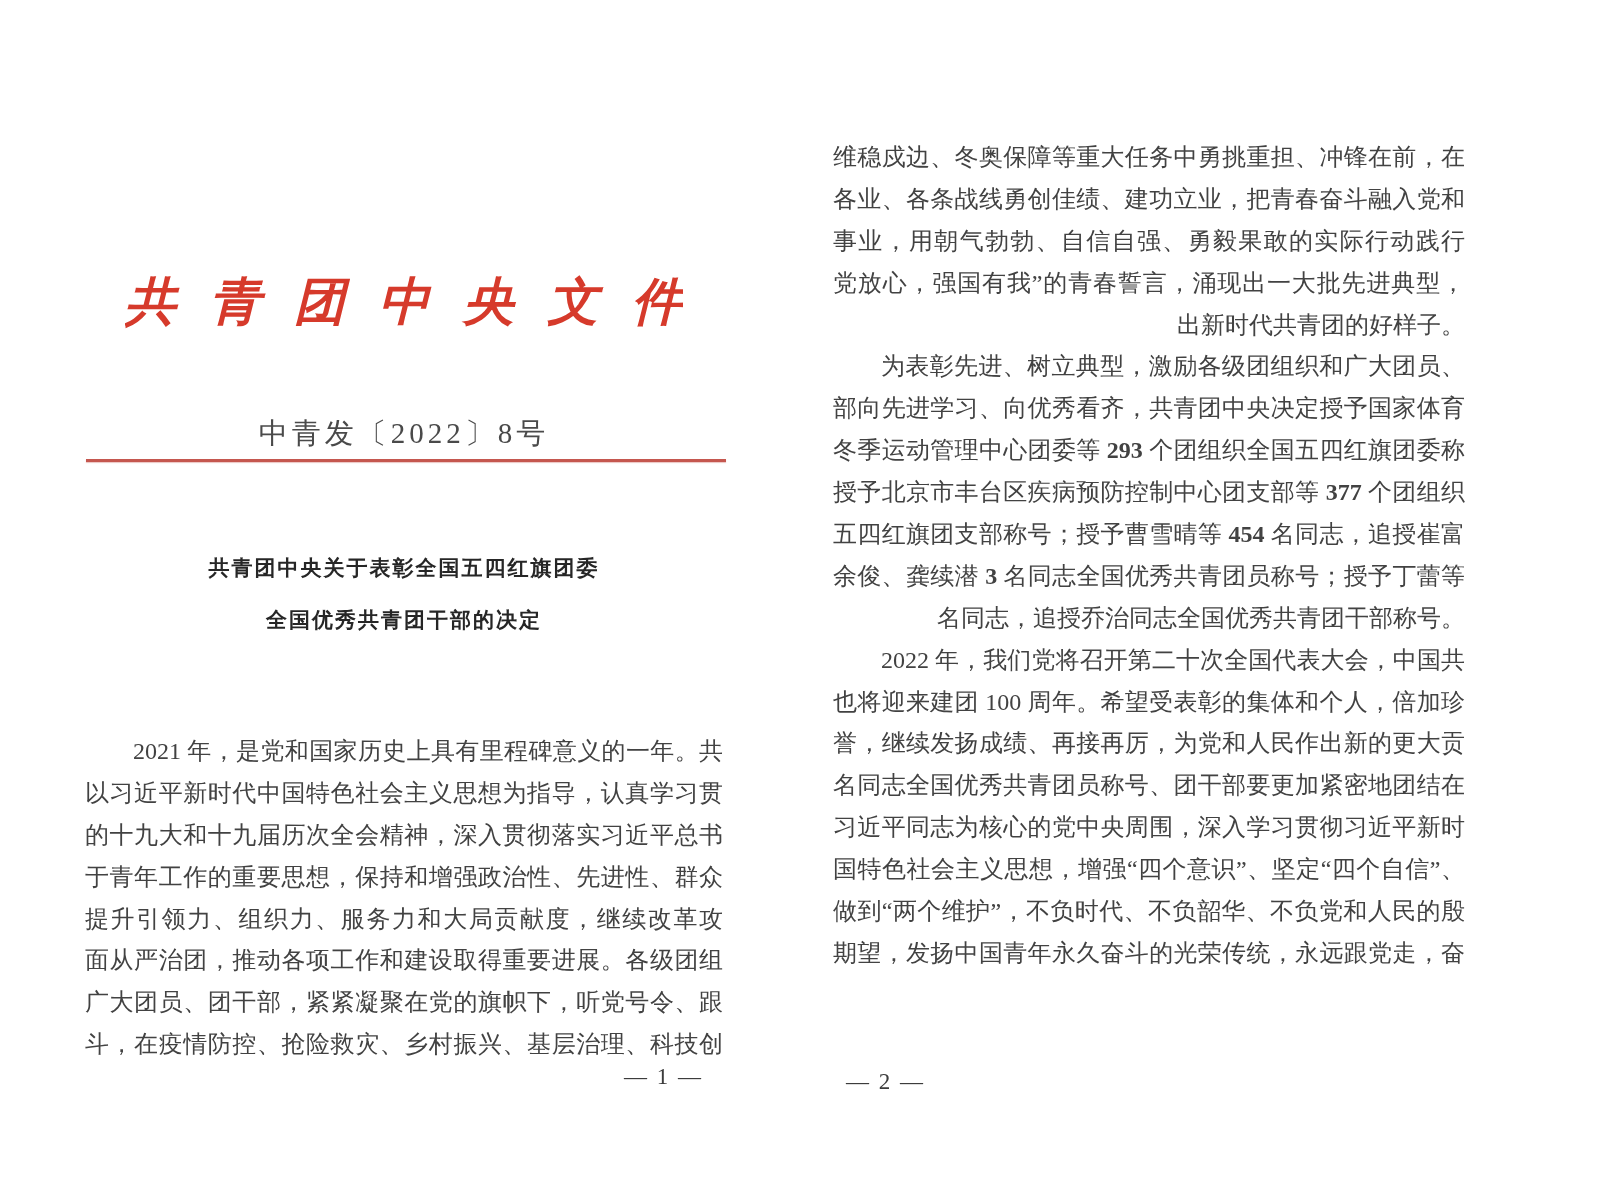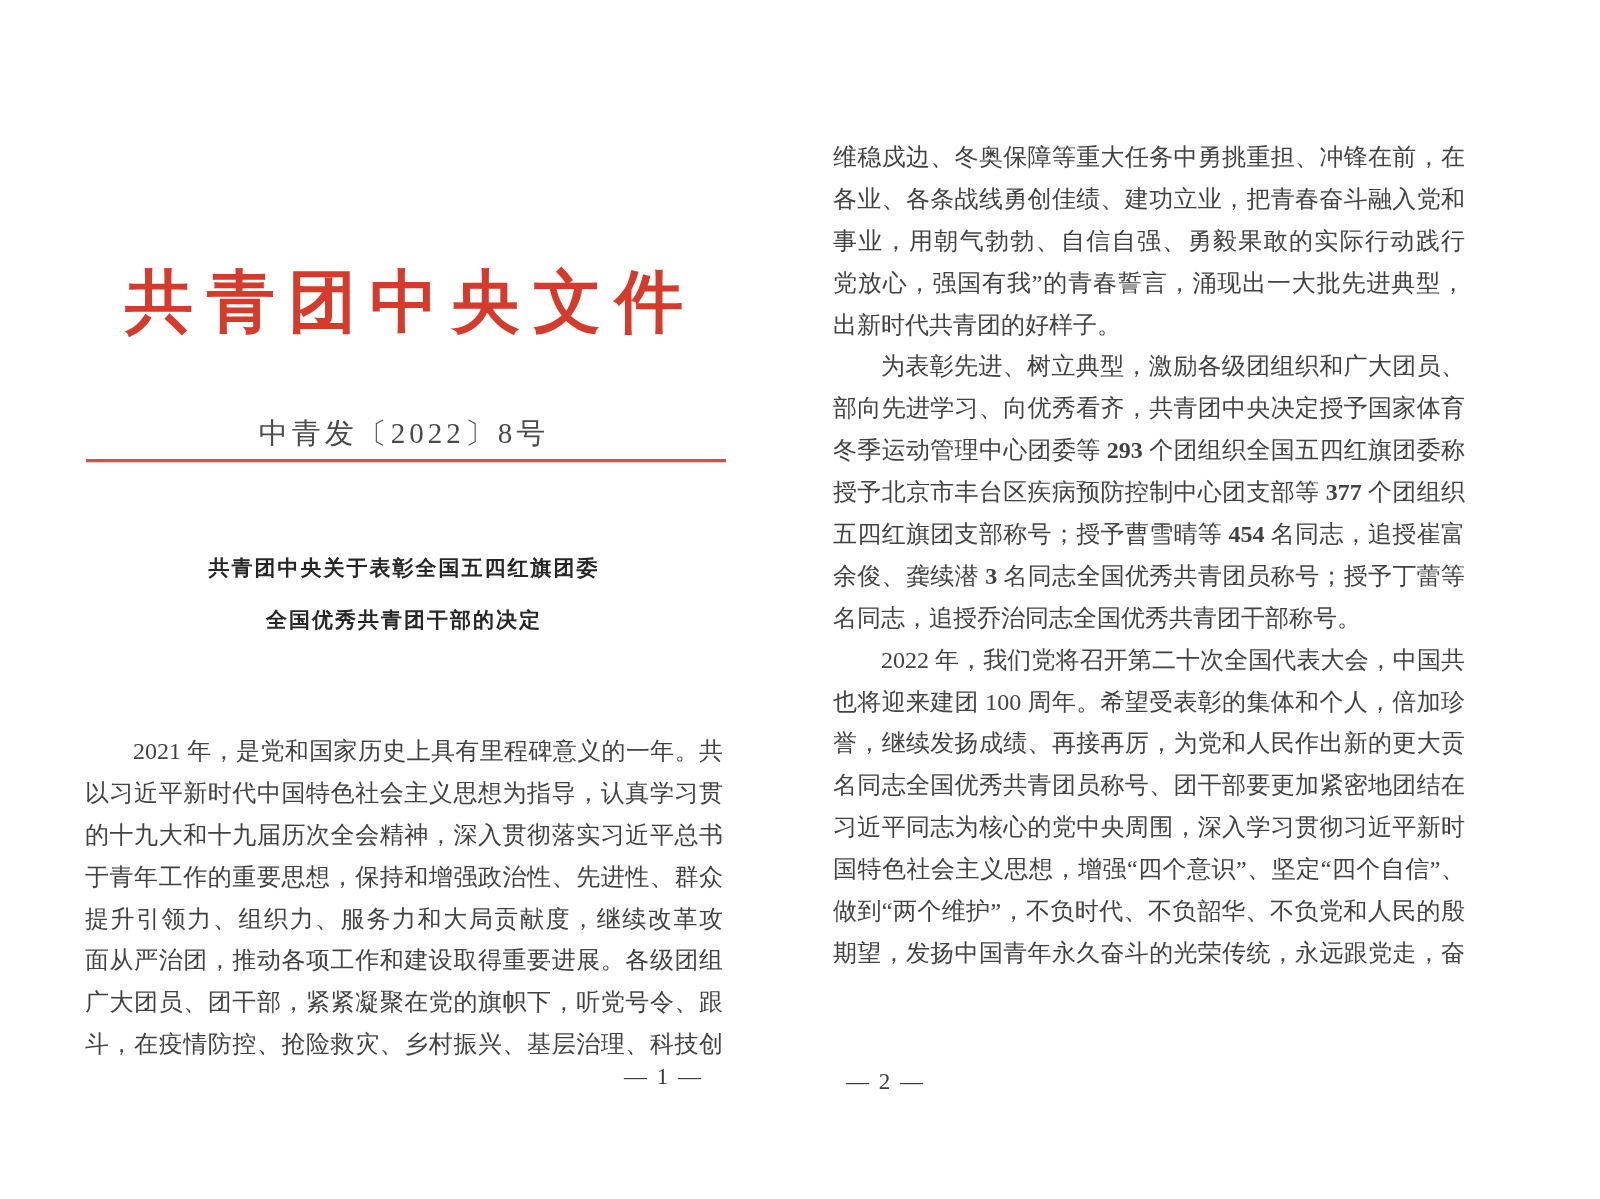--- a/index.html
+++ b/index.html
@@ -10,24 +10,24 @@
     color: #424242;
   }
   .page { position: absolute; top: 0; height: 1199px; }
   #page1 { left: 85px;  width: 638px; }
   #page2 { left: 833px; width: 632px; }
 
   
   .masthead { position: absolute; top: 252px; left: 0; width: 100%; }
   .masthead-inner {
     width: 558px; margin: 0 auto;
-    font-size: 68px; line-height: 100px; font-weight: bold;
+    font-size: 51px; line-height: 100px; font-weight: bold;
     color: #d63a2b;
     text-align: justify; text-align-last: justify;
-    white-space: normal; overflow: hidden; height: 100px;
+    white-space: normal; overflow: hidden; height: 100px; font-style: italic;
   }
 
   
   .docnum {
     position: absolute; top: 418px; left: 0; width: 100%;
     text-align: center; font-size: 29px; line-height: 30px;
     letter-spacing: 4px; color: #4a4a4a;
   }
 
   
@@ -44,21 +44,21 @@
     letter-spacing: 2px; color: #262626;
   }
 
   
   .body-block { position: absolute; left: 0; width: 100%; }
   #body1 { top: 731px; }
   #body2 { top: 137px; }
 
   .line {
     font-size: 24px; line-height: 41.9px; height: 41.9px;
-    overflow: hidden; text-align: left; color: #424242;
+    overflow: hidden; text-align: right; color: #424242;
   }
   .line.fill { text-align: justify; text-align-last: justify; }
   .line.indent { text-indent: 48px; }
   .num { font-weight: bold; }
 
   
   .pagenum {
     position: absolute; font-size: 23px; line-height: 28px;
     color: #3c3c3c; letter-spacing: 2px;
   }

